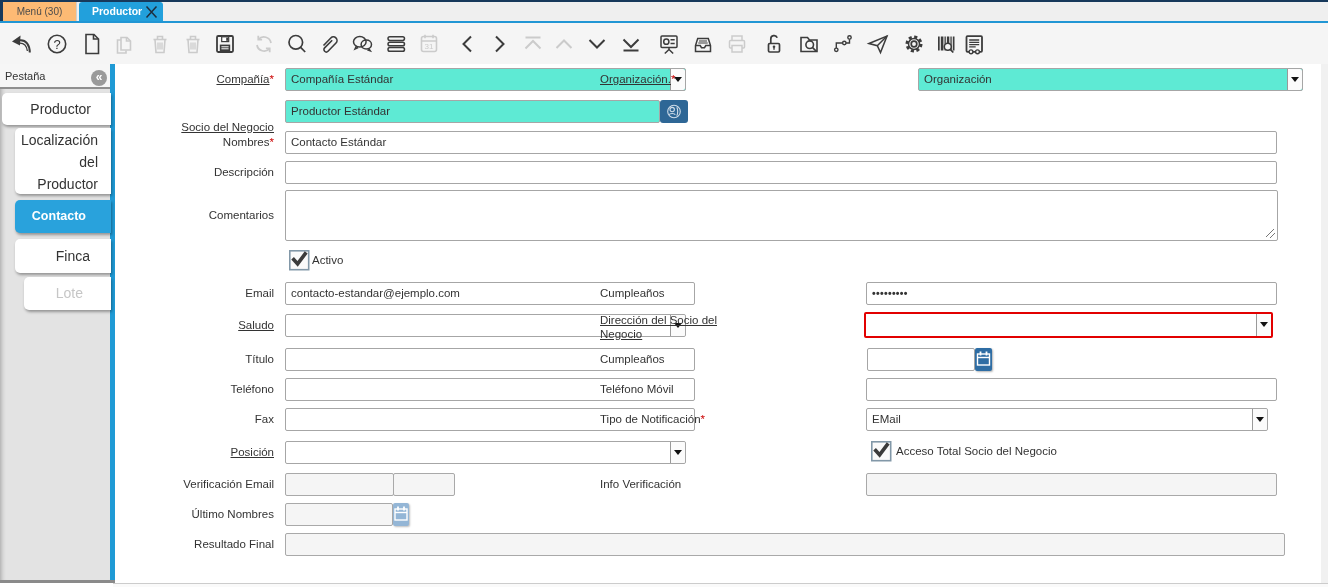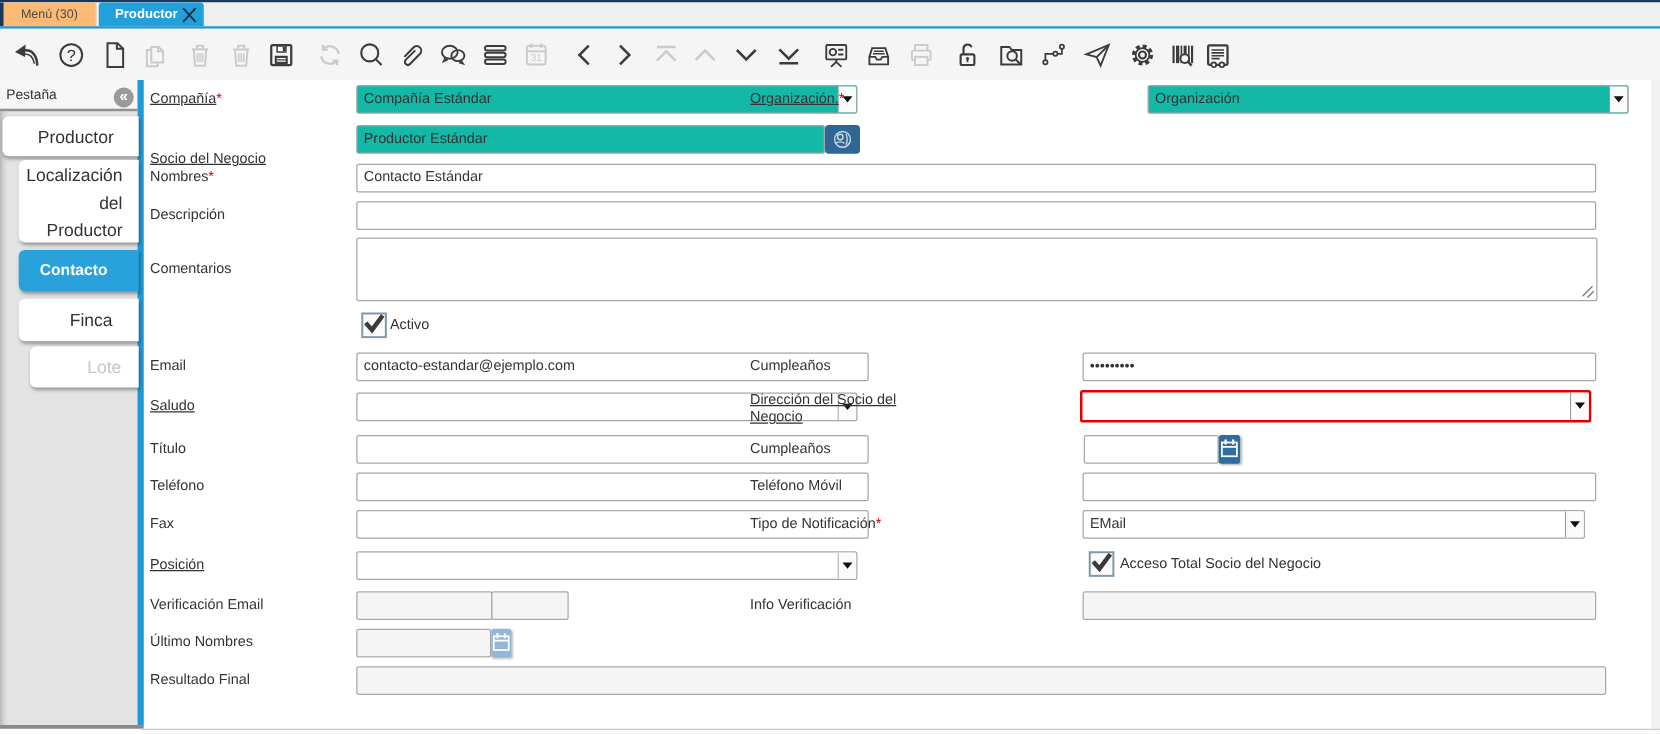--- a/index.html
+++ b/index.html
@@ -2,26 +2,26 @@
 <html><head><meta charset="utf-8">
 <style>
 *{margin:0;padding:0;box-sizing:border-box}
 html,body{width:1328px;height:587px;overflow:hidden}
 body{font-family:"Liberation Sans",sans-serif;background:#fff;position:relative;color:#333}
 .abs{position:absolute}
 .ic{position:absolute;top:32px;width:24px;height:24px}
 .ic svg{display:block}
 .en{stroke:#3c3c3c}
 .dd{stroke:#cbcbcb}
-.ll{position:absolute;left:120px;width:154px;text-align:left;font-size:11.5px;color:#333;height:23px;line-height:23px;white-space:nowrap}
+.ll{position:absolute;left:120px;width:154px;text-align:right;font-size:11.5px;color:#333;height:23px;line-height:23px;white-space:nowrap}
 .rl{position:absolute;left:600px;width:255px;text-align:left;font-size:11.5px;color:#333;height:23px;line-height:23px;white-space:nowrap}
 .un{text-decoration:underline}
 .req{color:#cc0000}
 .fi{position:absolute;height:23px;border:1px solid #a6a6a6;border-radius:2px;background:#fff;font-size:11.5px;color:#333;padding:0 5px;line-height:21px;white-space:nowrap;overflow:hidden}
-.ro{background:#14b8a6}
+.ro{background:#5eead4}
 .dis{background:#f5f5f5;border-color:#a9a9a9}
 .cbt{position:absolute;top:0;right:0;width:15px;height:21px;border-left:1px solid #999;background:#fbfbfb;border-radius:0 2px 2px 0}
 .tri{position:absolute;top:8px;left:3px;width:0;height:0;border-left:4px solid transparent;border-right:4px solid transparent;border-top:5px solid #111}
 .tab{position:absolute;background:#fff;border-radius:5px 0 0 5px;box-shadow:1px 2px 3px rgba(0,0,0,.35);font-size:14px;color:#333;text-align:right;white-space:nowrap}
 </style></head>
 <body>
 
 <div class="abs" style="left:0;top:0;width:1328px;height:2px;background:#17395b"></div>
 <div class="abs" style="left:0;top:2px;width:1328px;height:19px;background:#efefef"></div>
 <div class="abs" style="left:0;top:2px;width:3px;height:19px;background:#17395b"></div>
@@ -240,21 +240,21 @@
 
 <div class="abs" style="left:0;top:64px;width:110px;height:516px;background:#e3e3e3;box-shadow:inset 3px 3px 5px -2px rgba(0,0,0,.3)"></div>
 <div class="abs" style="left:0;top:64px;width:110px;height:25px;background:#f6f6f6;border-bottom:2px solid #8f8f8f"></div>
 <div class="abs" style="left:5px;top:64px;height:25px;line-height:25px;font-size:11px;font-weight:normal;color:#333">Pestaña</div>
 <div class="abs" style="left:91px;top:70px;width:16px;height:16px;border-radius:50%;background:#9a9a9a;color:#fff;font-size:12px;font-weight:bold;text-align:center;line-height:15px">«</div>
 <div class="abs" style="left:110px;top:64px;width:5px;height:516px;background:#1f9ad5"></div>
 <div class="tab" style="left:2px;top:93px;width:109px;height:32px;line-height:32px;padding-right:20px">Productor</div>
 <div class="tab" style="left:15px;top:128px;width:96px;height:66px;line-height:22px;padding:1px 13px 0 0">Localización<br>del<br>Productor</div>
 <div class="tab" style="left:15px;top:200px;width:96px;height:33px;line-height:33px;padding-right:25px;background:#29a2dc;color:#fff;font-weight:bold;font-size:12.5px">Contacto</div>
 <div class="tab" style="left:15px;top:239px;width:96px;height:34px;line-height:34px;padding-right:21px">Finca</div>
-<div class="tab" style="left:24px;top:277px;width:87px;height:33px;line-height:33px;padding-right:14px;color:#c6c6c6">Lote</div>
+<div class="tab" style="left:24px;top:277px;width:87px;height:33px;line-height:33px;padding-right:28px;color:#c6c6c6">Lote</div>
 
 <div class="abs" style="left:1321px;top:64px;width:7px;height:523px;background:#f1f1f1"></div>
 <div class="abs" style="left:0;top:580px;width:115px;height:3px;background:#8a8a8a"></div>
 <div class="abs" style="left:113px;top:583px;width:1215px;height:4px;background:#fafafa;border-top:1px solid #cccccc"></div>
 
 <div class="ll" style="top:68px"><span class="un">Compañía</span><span class="req">*</span></div>
 <div class="fi ro" style="left:285px;top:68px;width:401px">Compañía Estándar<div class="cbt">
       <div class="tri"></div>
     </div></div>
 <div class="rl" style="top:68px"><span class="un">Organización.</span><span class="req">*</span></div>

